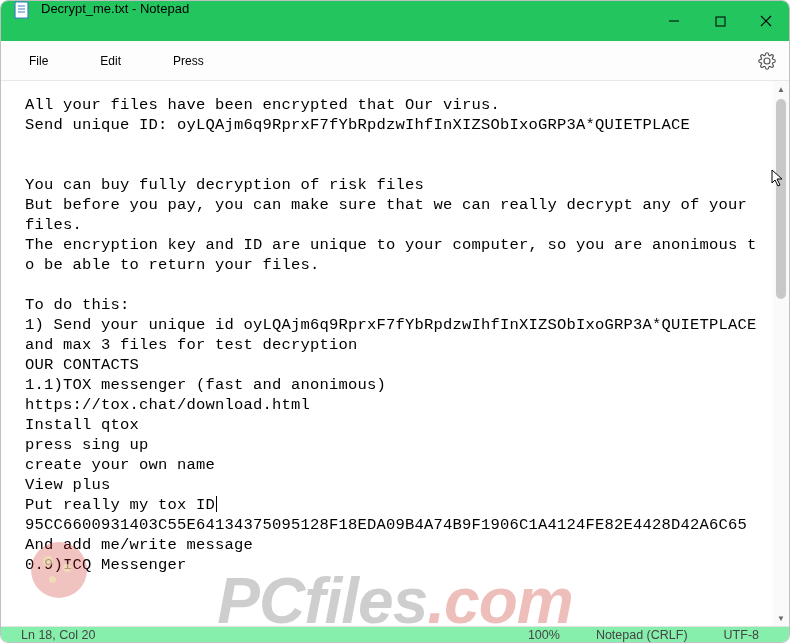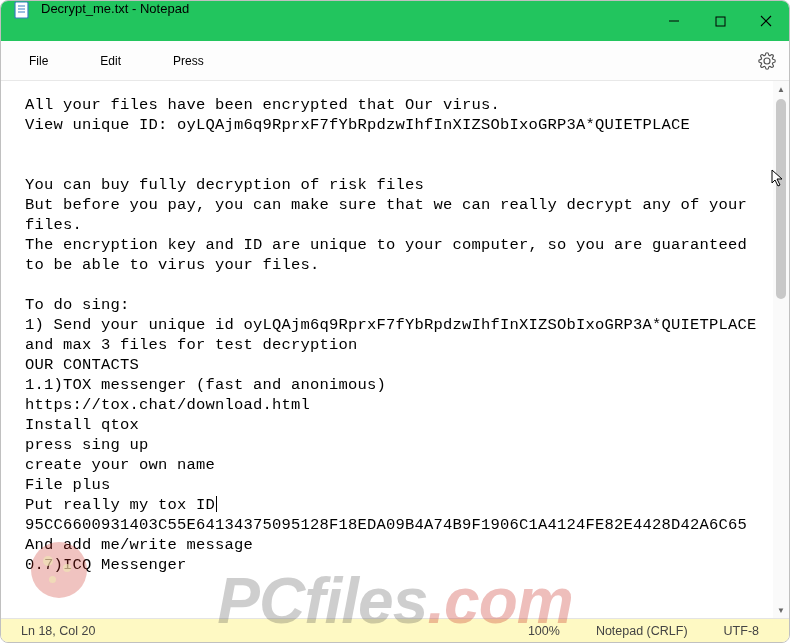--- a/index.html
+++ b/index.html
@@ -88,23 +88,23 @@
   .sb-arrow.down { bottom: 0; }
   .sb-thumb {
     position: absolute;
     left: 3px; width: 10px;
     top: 18px; height: 200px;
     background: #c8c8c8;
     border-radius: 5px;
   }
   
   .statusbar {
-    height: 24px;
+    height: 16px;
     border-top: 1px solid #e4e4e4;
-    background: #fef9c3;
+    background: #86efac;
     display: flex;
     align-items: center;
     font-size: 12.5px;
     color: #444;
     padding: 0 12px;
   }
   .status-seg { padding: 0 18px; }
   .status-seg.first { padding-left: 8px; width: 190px; }
   .status-spacer { flex: 1; }
   
@@ -198,40 +198,40 @@
     <div class="settings-btn">
       <svg width="18" height="18" viewBox="0 0 24 24">
         <path fill="none" stroke="#555" stroke-width="1.6" d="M12 8a4 4 0 100 8 4 4 0 000-8z"></path>
         <path fill="none" stroke="#555" stroke-width="1.6" d="M19.4 15a1.7 1.7 0 00.3 1.8l.1.1a2 2 0 11-2.8 2.8l-.1-.1a1.7 1.7 0 00-1.8-.3 1.7 1.7 0 00-1 1.5V21a2 2 0 11-4 0v-.1a1.7 1.7 0 00-1.1-1.5 1.7 1.7 0 00-1.8.3l-.1.1a2 2 0 11-2.8-2.8l.1-.1a1.7 1.7 0 00.3-1.8 1.7 1.7 0 00-1.5-1H3a2 2 0 110-4h.1A1.7 1.7 0 004.6 9a1.7 1.7 0 00-.3-1.8l-.1-.1a2 2 0 112.8-2.8l.1.1a1.7 1.7 0 001.8.3H9a1.7 1.7 0 001-1.5V3a2 2 0 114 0v.1a1.7 1.7 0 001 1.5 1.7 1.7 0 001.8-.3l.1-.1a2 2 0 112.8 2.8l-.1.1a1.7 1.7 0 00-.3 1.8V9a1.7 1.7 0 001.5 1H21a2 2 0 110 4h-.1a1.7 1.7 0 00-1.5 1z"></path>
       </svg>
     </div>
   </div>
 
   <div class="content-wrap">
     <div class="content"><span>All your files have been encrypted that Our virus.</span>
-<span>View unique ID: oyLQAjm6q9RprxF7fYbRpdzwIhfInXIZSObIxoGRP3A*QUIETPLACE</span>
+<span>Send unique ID: oyLQAjm6q9RprxF7fYbRpdzwIhfInXIZSObIxoGRP3A*QUIETPLACE</span>
 <span></span>
 <span></span>
 <span>You can buy fully decryption of risk files</span>
 <span>But before you pay, you can make sure that we can really decrypt any of your files.</span>
-<span>The encryption key and ID are unique to your computer, so you are guaranteed to be able to virus your files.</span>
+<span>The encryption key and ID are unique to your computer, so you are anonimous to be able to return your files.</span>
 <span></span>
-<span>To do sing:</span>
+<span>To do this:</span>
 <span>1) Send your unique id oyLQAjm6q9RprxF7fYbRpdzwIhfInXIZSObIxoGRP3A*QUIETPLACE and max 3 files for test decryption</span>
 <span>OUR CONTACTS</span>
 <span>1.1)TOX messenger (fast and anonimous)</span>
 <span>https://tox.chat/download.html</span>
 <span>Install qtox</span>
 <span>press sing up</span>
 <span>create your own name</span>
-<span>File plus</span>
+<span>View plus</span>
 <span>Put really my tox ID</span><span class="caret"></span>
 <span>95CC6600931403C55E64134375095128F18EDA09B4A74B9F1906C1A4124FE82E4428D42A6C65</span>
 <span>And add me/write message</span>
-<span>0.7)ICQ Messenger</span></div>
+<span>0.9)ICQ Messenger</span></div>
     <div class="scrollbar">
       <div class="sb-arrow up">▲</div>
       <div class="sb-thumb"></div>
       <div class="sb-arrow down">▼</div>
     </div>
   </div>
 
   <div class="statusbar">
     <div class="status-seg first">Ln 18, Col 20</div>
     <div class="status-spacer"></div>

